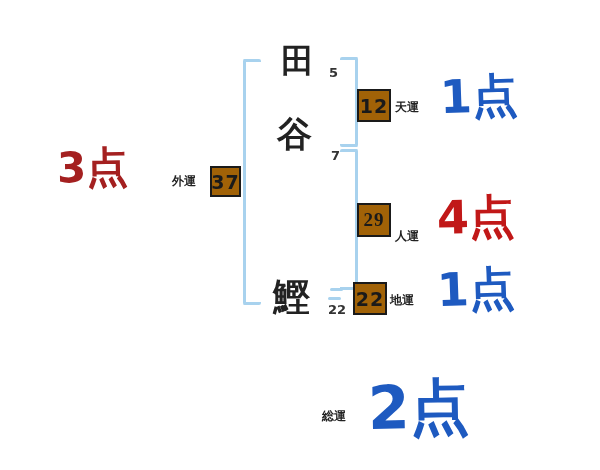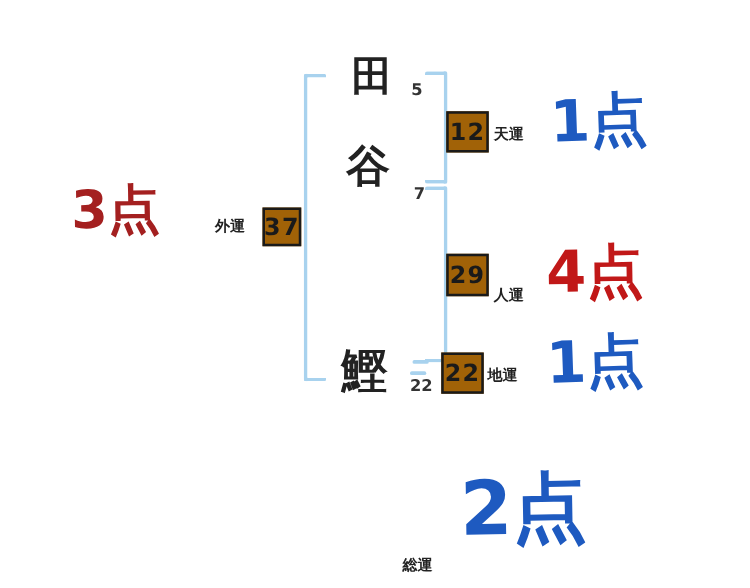--- a/index.html
+++ b/index.html
@@ -77,26 +77,26 @@
 
   <div class="abs name-char" style="left:273px;top:278px;font-size:37px;">鰹</div>
   <div class="abs stroke-count" style="left:328px;top:303px;">22</div>
 
   <div class="abs bracket bracket-right" style="left:340px;top:57px;width:15px;height:84px;"></div>
   <div class="abs value-box" style="left:357px;top:89px;width:30px;height:29px;">12</div>
   <div class="abs fortune-label" style="left:395px;top:99px;">天運</div>
   <div class="abs score score-blue" style="left:440px;top:73px;font-size:46px;transform:rotate(-2deg);">1点</div>
 
   <div class="abs bracket bracket-right" style="left:340px;top:149px;width:15px;height:135px;"></div>
-  <div class="abs value-box" style="left:357px;top:203px;width:30px;height:30px;">29</div>
+  <div class="abs value-box" style="left:357px;top:203px;width:30px;height:30px;font-family:Liberation Serif, serif;">29</div>
   <div class="abs fortune-label" style="left:395px;top:228px;">人運</div>
   <div class="abs score score-red" style="left:437px;top:194px;font-size:46px;transform:rotate(-1deg);">4点</div>
 
   <div class="abs bracket-bar" style="left:330px;top:288px;width:13px;"></div>
   <div class="abs bracket-bar" style="left:328px;top:297px;width:13px;"></div>
   <div class="abs value-box" style="left:353px;top:282px;width:30px;height:29px;">22</div>
   <div class="abs fortune-label" style="left:390px;top:292px;text-align:right;">地運</div>
   <div class="abs score score-blue" style="left:437px;top:266px;font-size:46px;transform:rotate(-2deg);">1点</div>
 
-  <div class="abs fortune-label" style="left:322px;top:408px;margin-top:36px;">総運</div>
+  <div class="abs fortune-label" style="left:322px;top:408px;">総運</div>
   <div class="abs score score-blue" style="left:368px;top:377px;font-size:60px;transform:rotate(-1deg);">2点</div>
 
 </div>
 
 </body></html>

